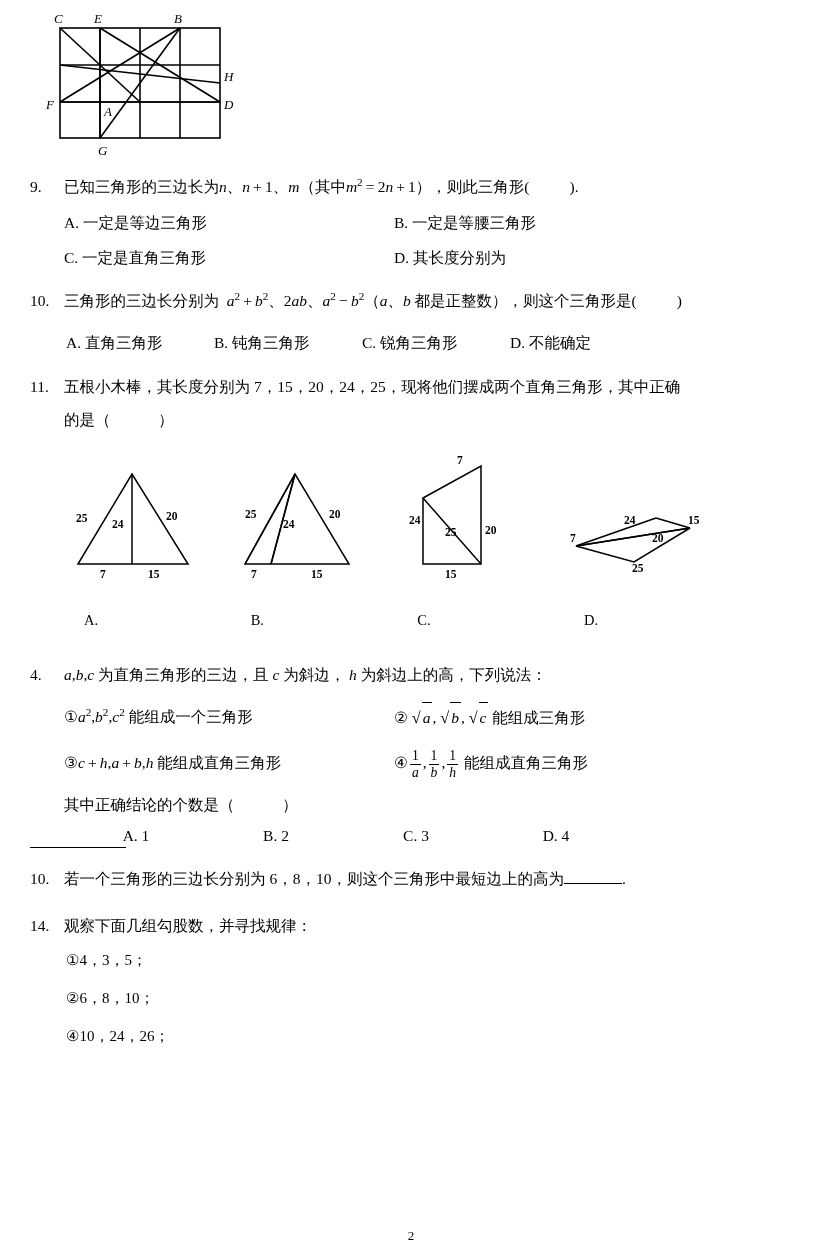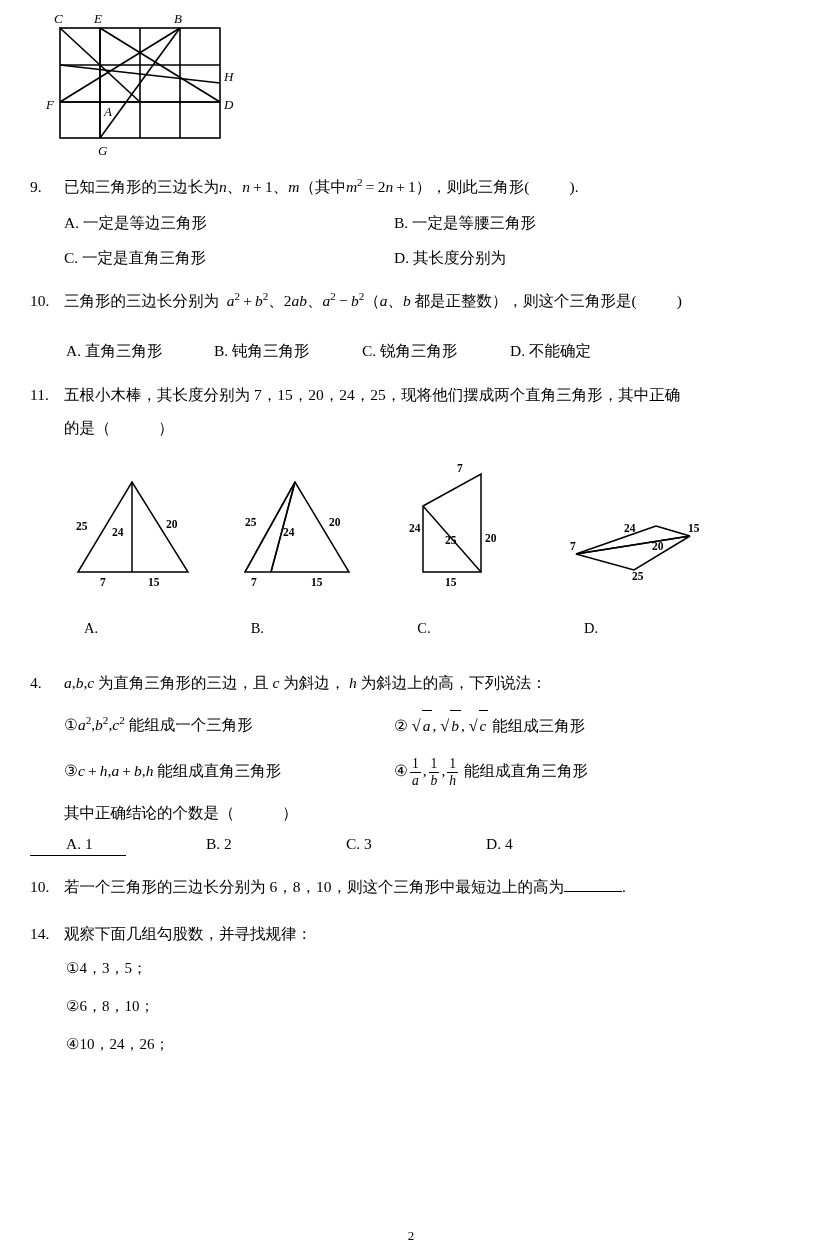--- a/index.html
+++ b/index.html
@@ -62,30 +62,30 @@
     padding-left: 34px;
   }
   .opts .o {
     flex: 0 0 auto;
   }
   .opt-2col .o:first-child { width: 330px; }
 
   .opt-4col {
     display: flex;
     padding-left: 36px;
-    margin-top: 20px;
+    margin-top: 12px;
   }
   .opt-4col .o { width: 148px; }
 
   .opt-4col-wide {
     display: flex;
     padding-left: 36px;
     margin-top: 2px;
   }
-  .opt-4col-wide .o { width: 140px; }
+  .opt-4col-wide .o { width: 140px; text-align: center; }
 
   .blank {
     display: inline-block;
     min-width: 58px;
     border-bottom: 1px solid #000;
   }
   .paren {
     display: inline-block;
     min-width: 40px;
   }

